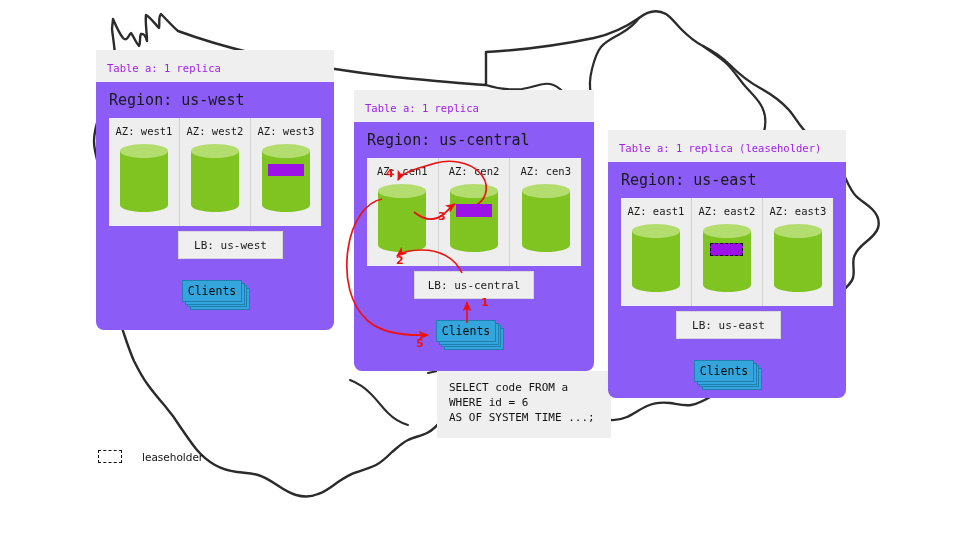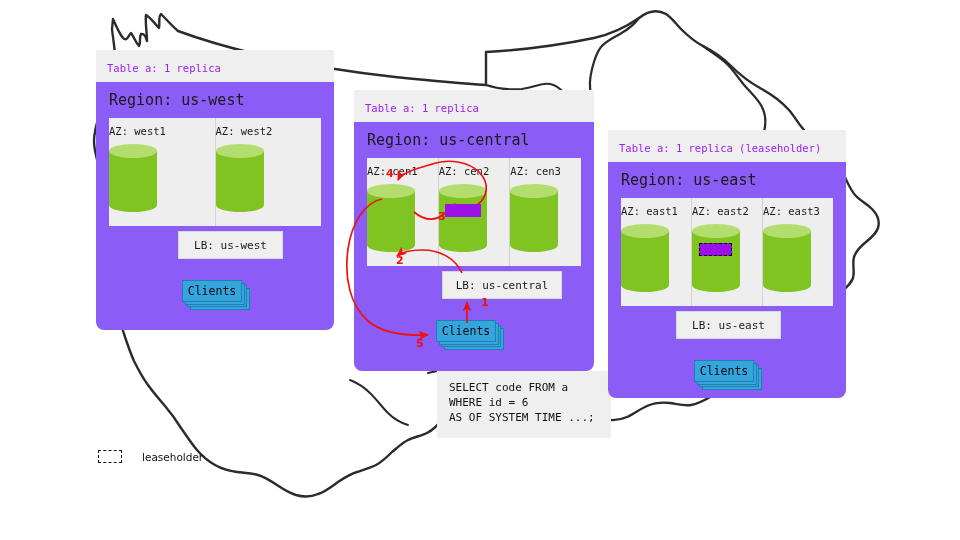--- a/index.html
+++ b/index.html
@@ -18,21 +18,21 @@
   .region-titlebar span{
     color:#a020f0;font-size:10.5px;font-family:"DejaVu Sans Mono","Liberation Mono",monospace;
     letter-spacing:0px;white-space:nowrap;
   }
   .region-name{
     color:#1a1a1a;font-size:15px;padding:9px 0 9px 13px;
     font-family:"DejaVu Sans Mono","Liberation Mono",monospace;white-space:nowrap;
   }
   .az-row{display:flex;margin:0 13px;background:#eeeeee;}
   .az{flex:1;background:#eeeeee;border-right:1px solid #d2d2d2;
-      display:flex;flex-direction:column;padding:7px 0 10px 0;}
+      display:flex;flex-direction:column;align-items:center;padding:7px 0 10px 0;}
   .az:last-child{border-right:none;}
   .az-label{font-size:10.5px;color:#1a1a1a;margin-bottom:7px;white-space:nowrap;
      font-family:"DejaVu Sans Mono","Liberation Mono",monospace;}
 
   
   .cyl{position:relative;}
   .cyl .body{position:absolute;left:0;top:7px;width:100%;bottom:7px;background:#80c422;}
   .cyl .top{position:absolute;left:0;top:0;width:100%;height:14px;border-radius:50%;background:#b3dd6e;}
   .cyl .bot{position:absolute;left:0;bottom:0;width:100%;height:14px;border-radius:50%;background:#80c422;}
   .badge{position:absolute;background:#9b11e8;z-index:5;}
@@ -147,20 +147,29 @@
         </div>
       </div>
       <div class="az">
         <div class="az-label">AZ: west2</div>
         <div class="cyl" style="width:48px;height:68px;">
           <div class="bot"></div>
           <div class="body"></div>
           <div class="top"></div>
         </div>
       </div>
+      <div class="az">
+        <div class="az-label">AZ: west3</div>
+        <div class="cyl" style="width:48px;height:68px;">
+          <div class="bot"></div>
+          <div class="body"></div>
+          <div class="top"></div>
+          <div class="badge" style="left:6px;top:20px;width:36px;height:12px;"></div>
+        </div>
+      </div>
     </div>
 
     <div class="lb" style="left:68px;top:181px;width:103px;height:26px;margin-left:14px;">LB: us-west</div>
 
     <div class="clients" style="left:86px;top:230px;width:70px;height:28px;">
       <div class="sheet" style="left:8px;top:8px;width:58px;height:20px;"></div>
       <div class="sheet" style="left:5px;top:5px;width:58px;height:20px;"></div>
       <div class="sheet" style="left:3px;top:3px;width:58px;height:20px;"></div>
       <div class="front" style="width:58px;height:20px;">Clients</div>
     </div>
@@ -193,21 +202,21 @@
       <div class="az">
         <div class="az-label">AZ: cen3</div>
         <div class="cyl" style="width:48px;height:68px;">
           <div class="bot"></div>
           <div class="body"></div>
           <div class="top"></div>
         </div>
       </div>
     </div>
 
-    <div class="lb" style="left:60px;top:181px;width:118px;height:26px;margin-left:28px;">LB: us-central</div>
+    <div class="lb" style="left:60px;top:181px;width:118px;height:26px;">LB: us-central</div>
 
     <div class="clients" style="left:82px;top:230px;width:72px;height:28px;">
       <div class="sheet" style="left:8px;top:8px;width:58px;height:20px;"></div>
       <div class="sheet" style="left:5px;top:5px;width:58px;height:20px;"></div>
       <div class="sheet" style="left:3px;top:3px;width:58px;height:20px;"></div>
       <div class="front" style="width:58px;height:20px;">Clients</div>
     </div>
   </div>
 
   <div class="sqlbox" style="left:437px;top:371px;width:150px;height:48px;">

